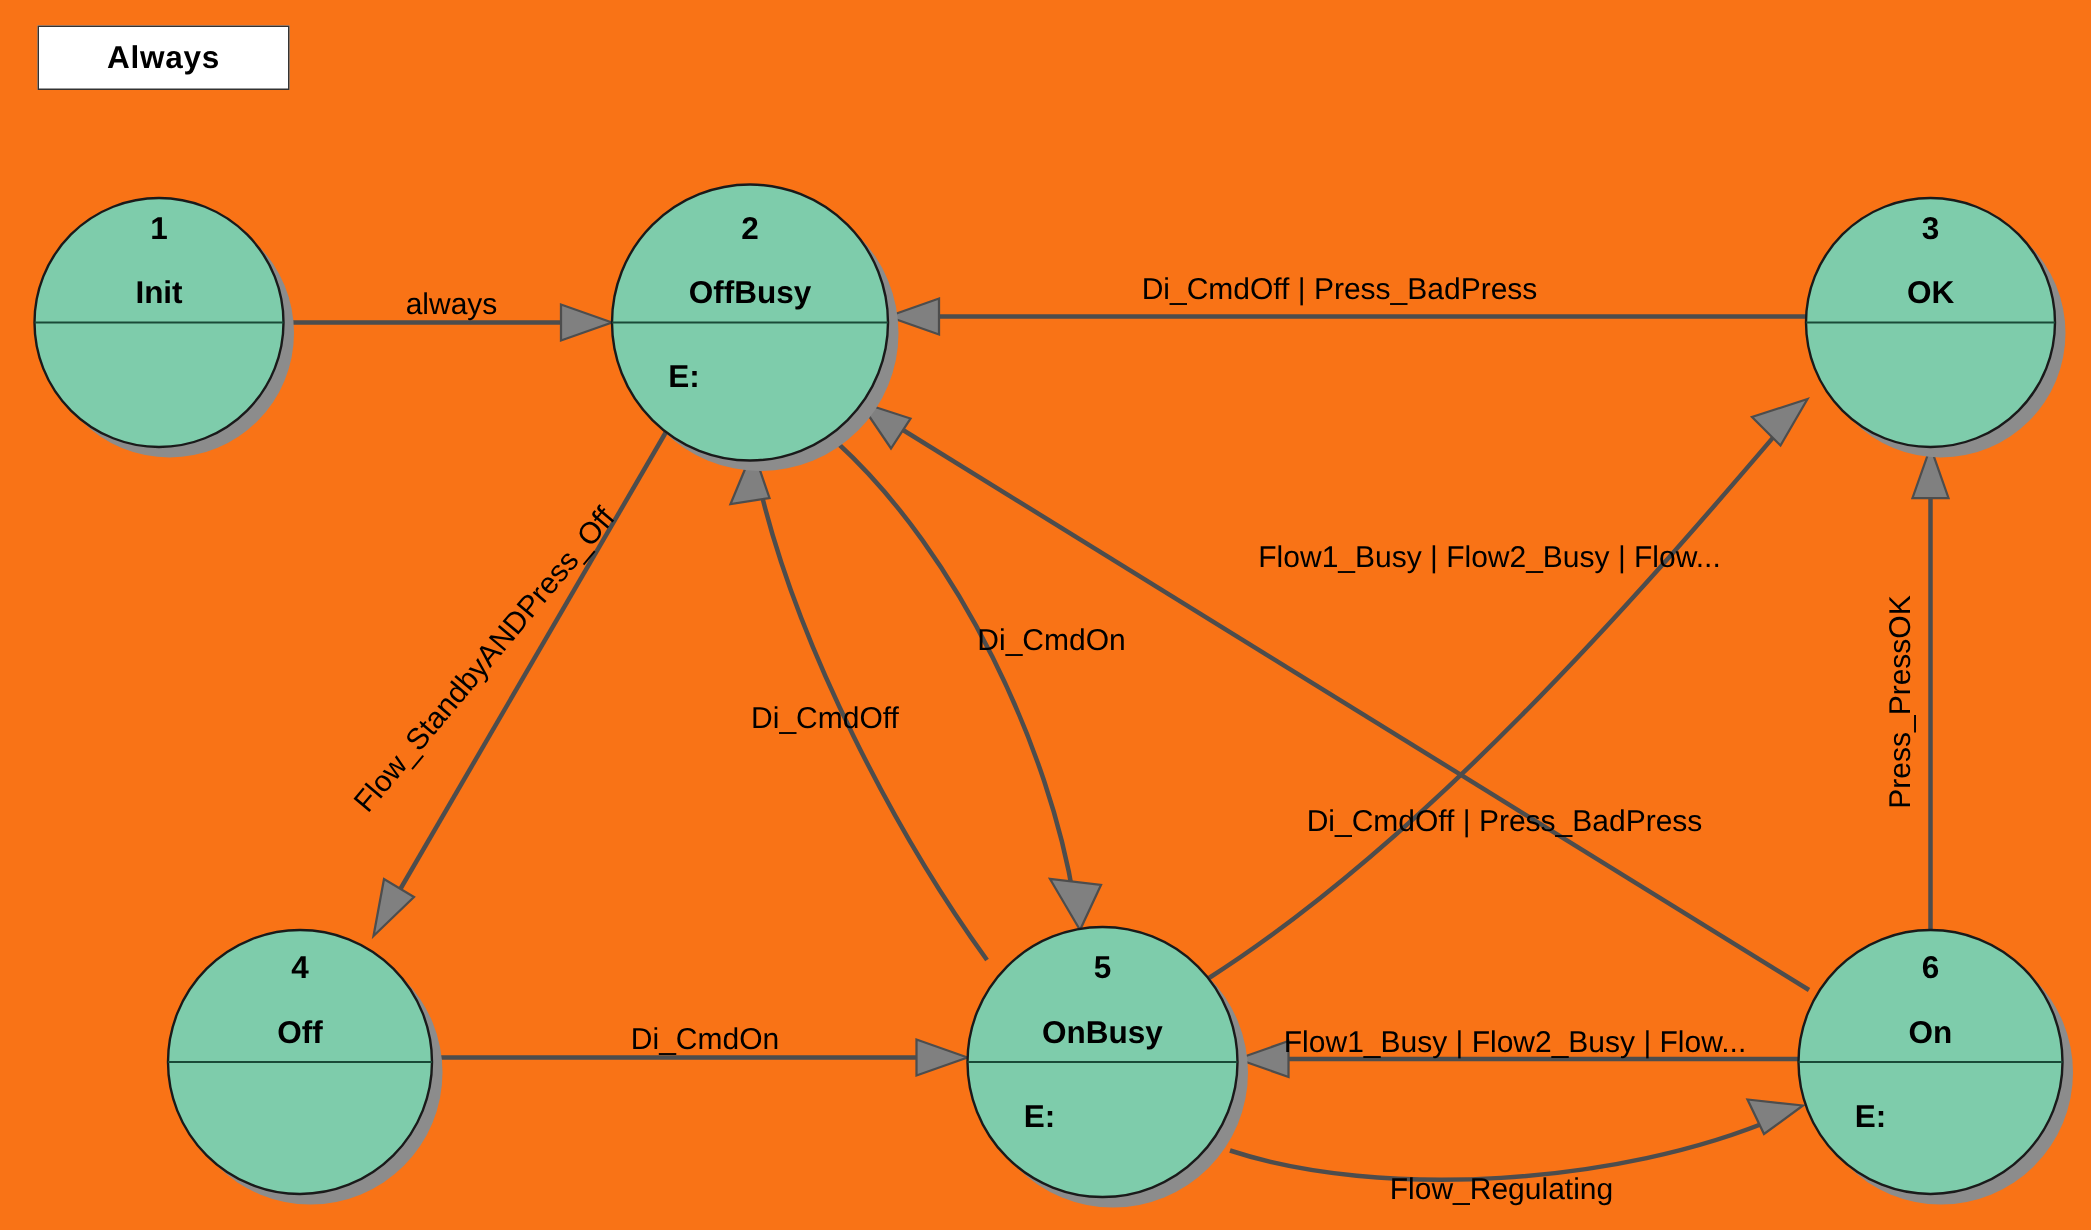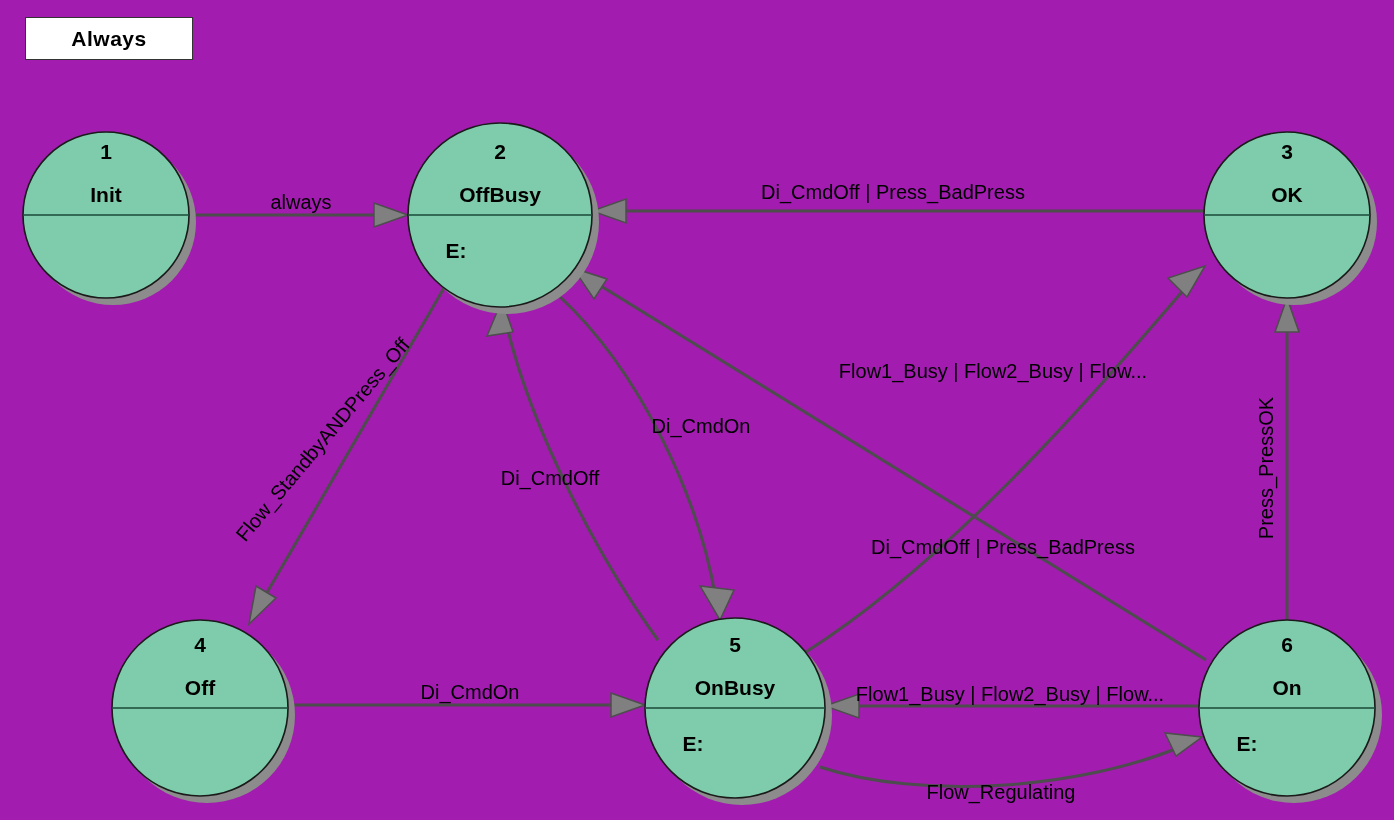--- a/index.html
+++ b/index.html
@@ -4,21 +4,21 @@
 <style>
   html, body {
     margin: 0;
     padding: 0;
     background: #ffffff;
   }
   #canvas {
     position: relative;
     width: 1394px;
     height: 820px;
-    background: #a21caf;
+    background: #f97316;
     overflow: hidden;
     font-family: "Liberation Sans", sans-serif;
   }
   #diagram-svg {
     position: absolute;
     left: 0;
     top: 0;
     width: 1394px;
     height: 820px;
   }

